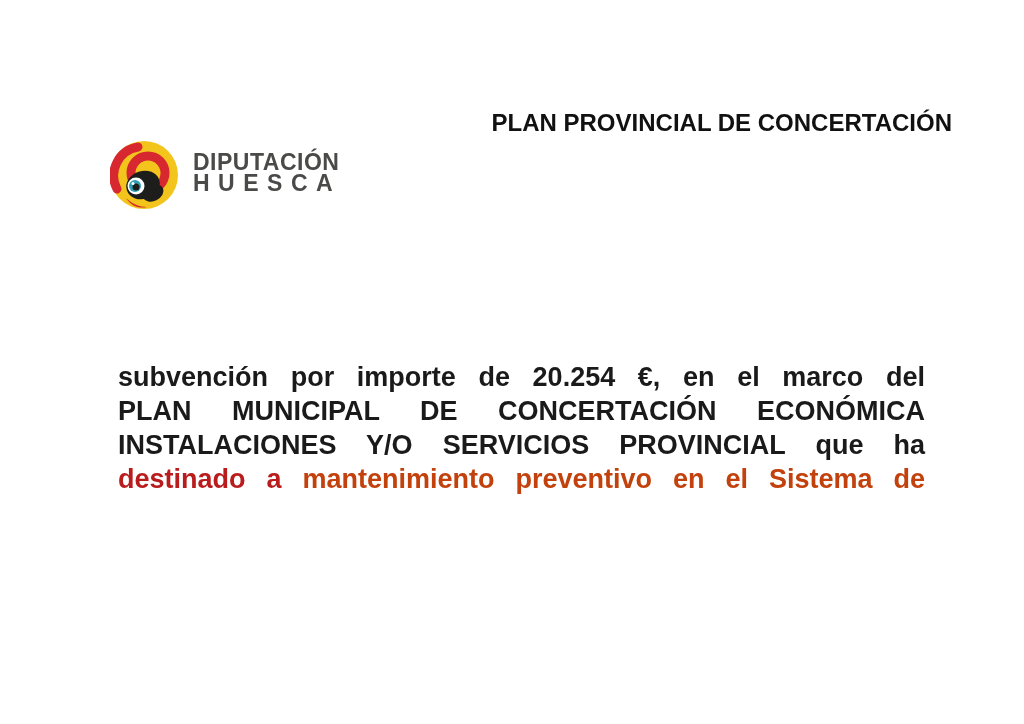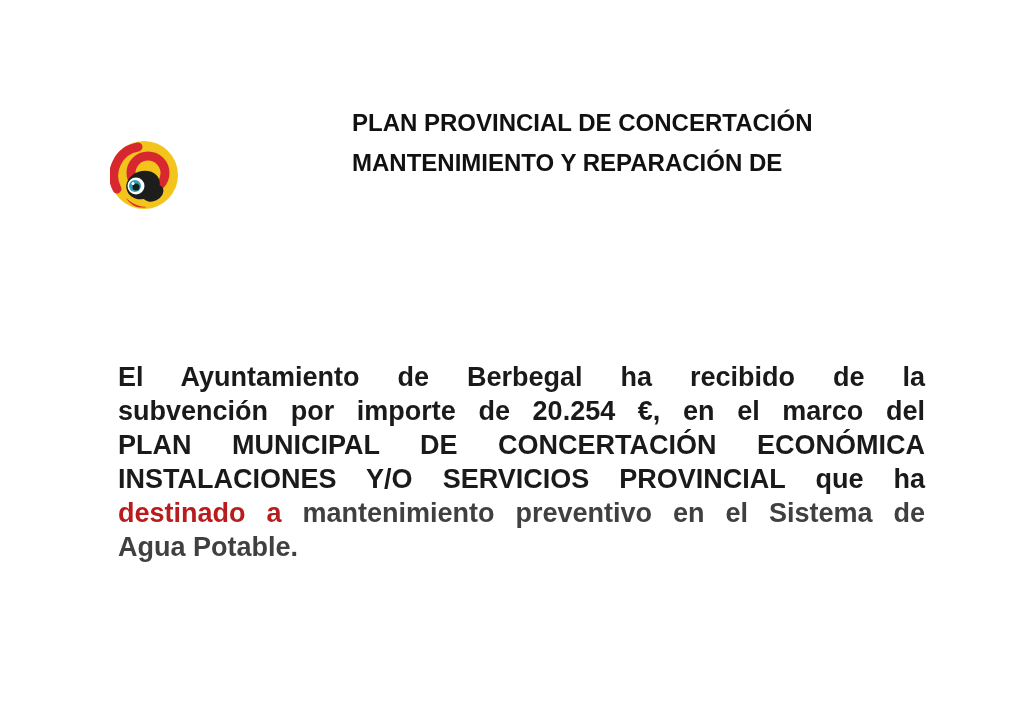--- a/index.html
+++ b/index.html
@@ -40,21 +40,21 @@
     letter-spacing: 8.5px;
     line-height: 20px;
     white-space: nowrap;
   }
 
   
   .doc-title {
     position: absolute;
     left: 352px; top: 103px;
     width: 600px;
-    text-align: left;
+    text-align: right;
     color: #111111;
     font-weight: 700;
     font-size: 24px;
     line-height: 40px;
   }
   .doc-title .title-line { white-space: nowrap; }
 
   
   .grant-paragraph {
     position: absolute;
@@ -69,49 +69,50 @@
     display: block;
     text-align: justify;
     text-align-last: justify;
     text-justify: inter-word;
   }
   .para-line.last {
     text-align: left;
     text-align-last: left;
   }
   .seg-black { color: #b91c1c; }
-  .seg-gray  { color: #404040; }
+  .seg-gray  { color: #c2410c; }
 </style>
 </head>
 <body>
 
 <div class="page">
 
   <div class="logo">
     <svg class="logo-mark" viewBox="0 0 68 68" xmlns="http://www.w3.org/2000/svg" aria-hidden="true">
       <circle cx="34" cy="34" r="34" fill="#F3C51C"></circle>
       <path d="M28 6 A 29 29 0 0 0 7 48" fill="none" stroke="#D7282F" stroke-width="9" stroke-linecap="round"></path>
       <circle cx="38" cy="32" r="17" fill="none" stroke="#D7282F" stroke-width="9"></circle>
       <path d="M16 57 C 22 63, 30 66, 37 66 C 29 68, 21 65, 16 57 Z" fill="#D7282F"></path>
       <ellipse cx="33" cy="44" rx="17" ry="14" fill="#1D1D1B" transform="rotate(-18 33 44)"></ellipse>
       <ellipse cx="43" cy="52" rx="11" ry="8" fill="#1D1D1B" transform="rotate(-25 43 52)"></ellipse>
       <circle cx="26" cy="45" r="8.5" fill="#FFFFFF"></circle>
       <circle cx="25" cy="45" r="6" fill="#2E9FB4"></circle>
       <circle cx="26" cy="46" r="3.5" fill="#1D1D1B"></circle>
       <circle cx="23" cy="42.5" r="1.5" fill="#FFFFFF"></circle>
     </svg>
+    <div class="logo-wordmark">
+      <div class="logo-line1">DIPUTACIÓN</div>
+      <div class="logo-line2">HUESCA</div>
+    </div>
   </div>
 
   <div class="doc-title">
     <div class="title-line">PLAN PROVINCIAL DE CONCERTACIÓN</div>
-    <div class="title-line">MANTENIMIENTO Y REPARACIÓN DE</div>
   </div>
 
   <div class="grant-paragraph">
-    <span class="para-line">El Ayuntamiento de Berbegal ha recibido de la</span>
     <span class="para-line">subvención por importe de 20.254 €, en el marco del</span>
     <span class="para-line">PLAN MUNICIPAL DE CONCERTACIÓN ECONÓMICA</span>
     <span class="para-line">INSTALACIONES Y/O SERVICIOS PROVINCIAL que ha</span>
     <span class="para-line"><span class="seg-black">destinado a </span><span class="seg-gray">mantenimiento preventivo en el Sistema de</span></span>
-    <span class="para-line last"><span class="seg-gray">Agua Potable.</span></span>
   </div>
 
 </div>
 
 </body></html>

